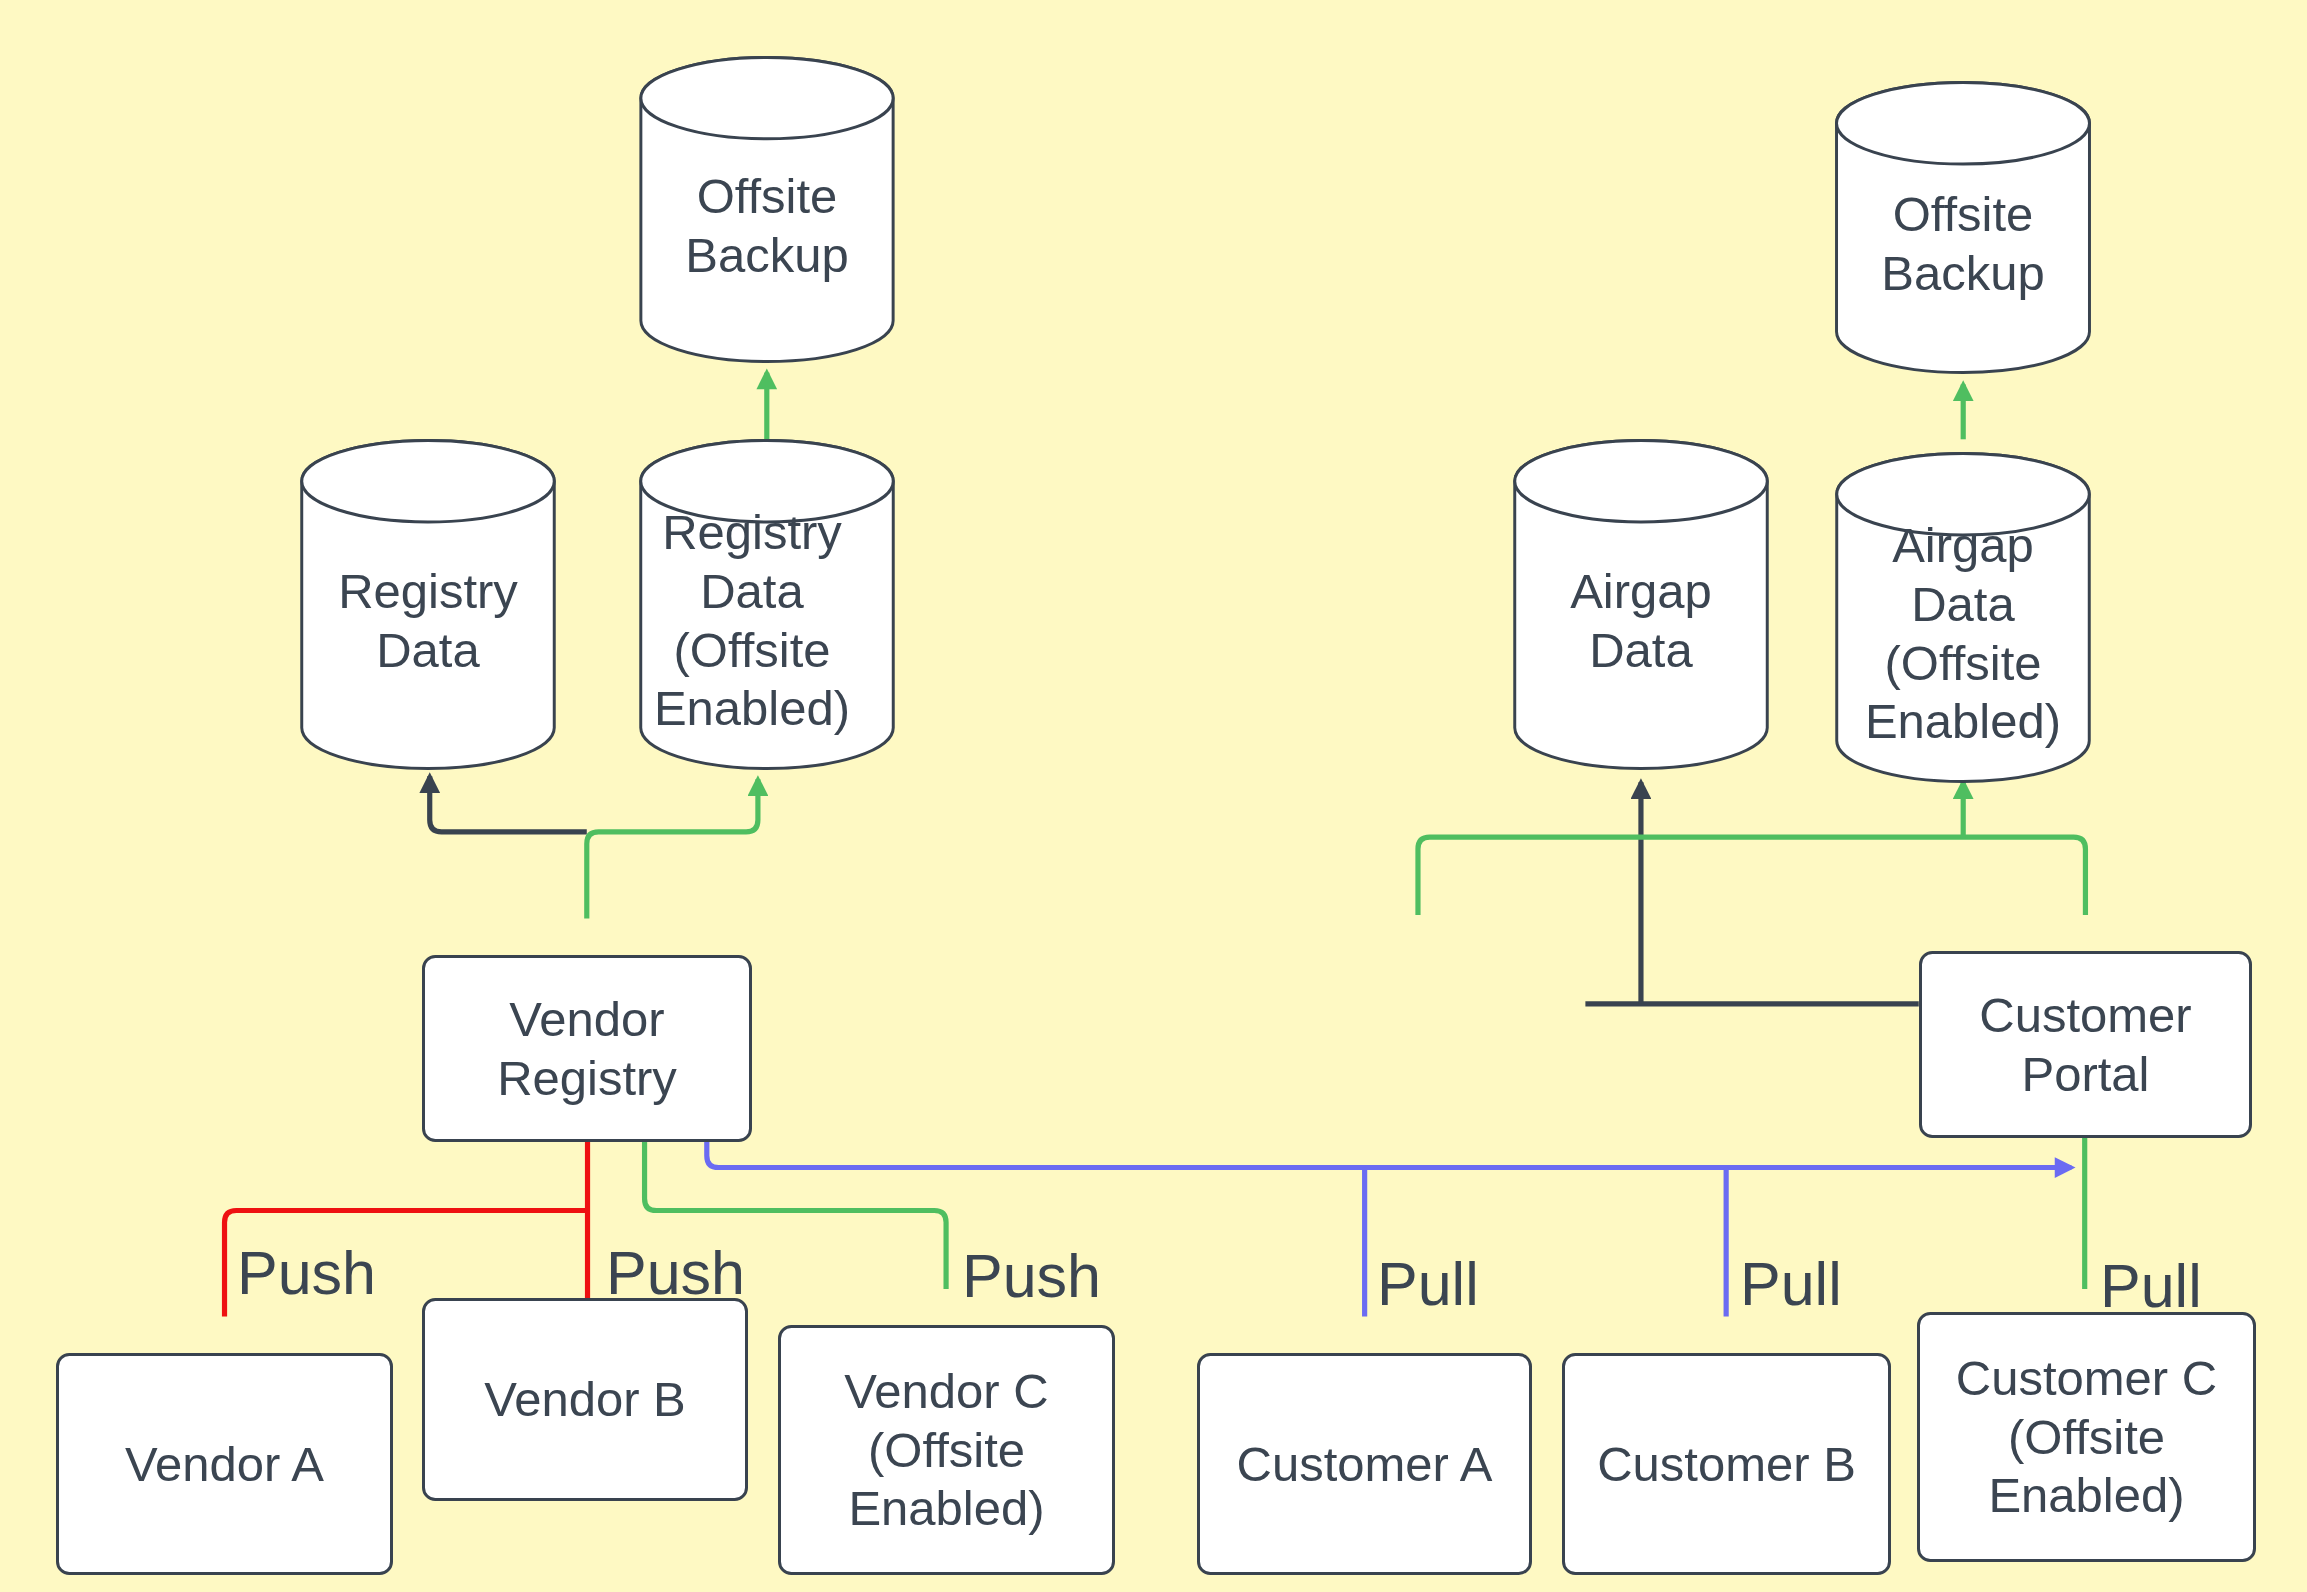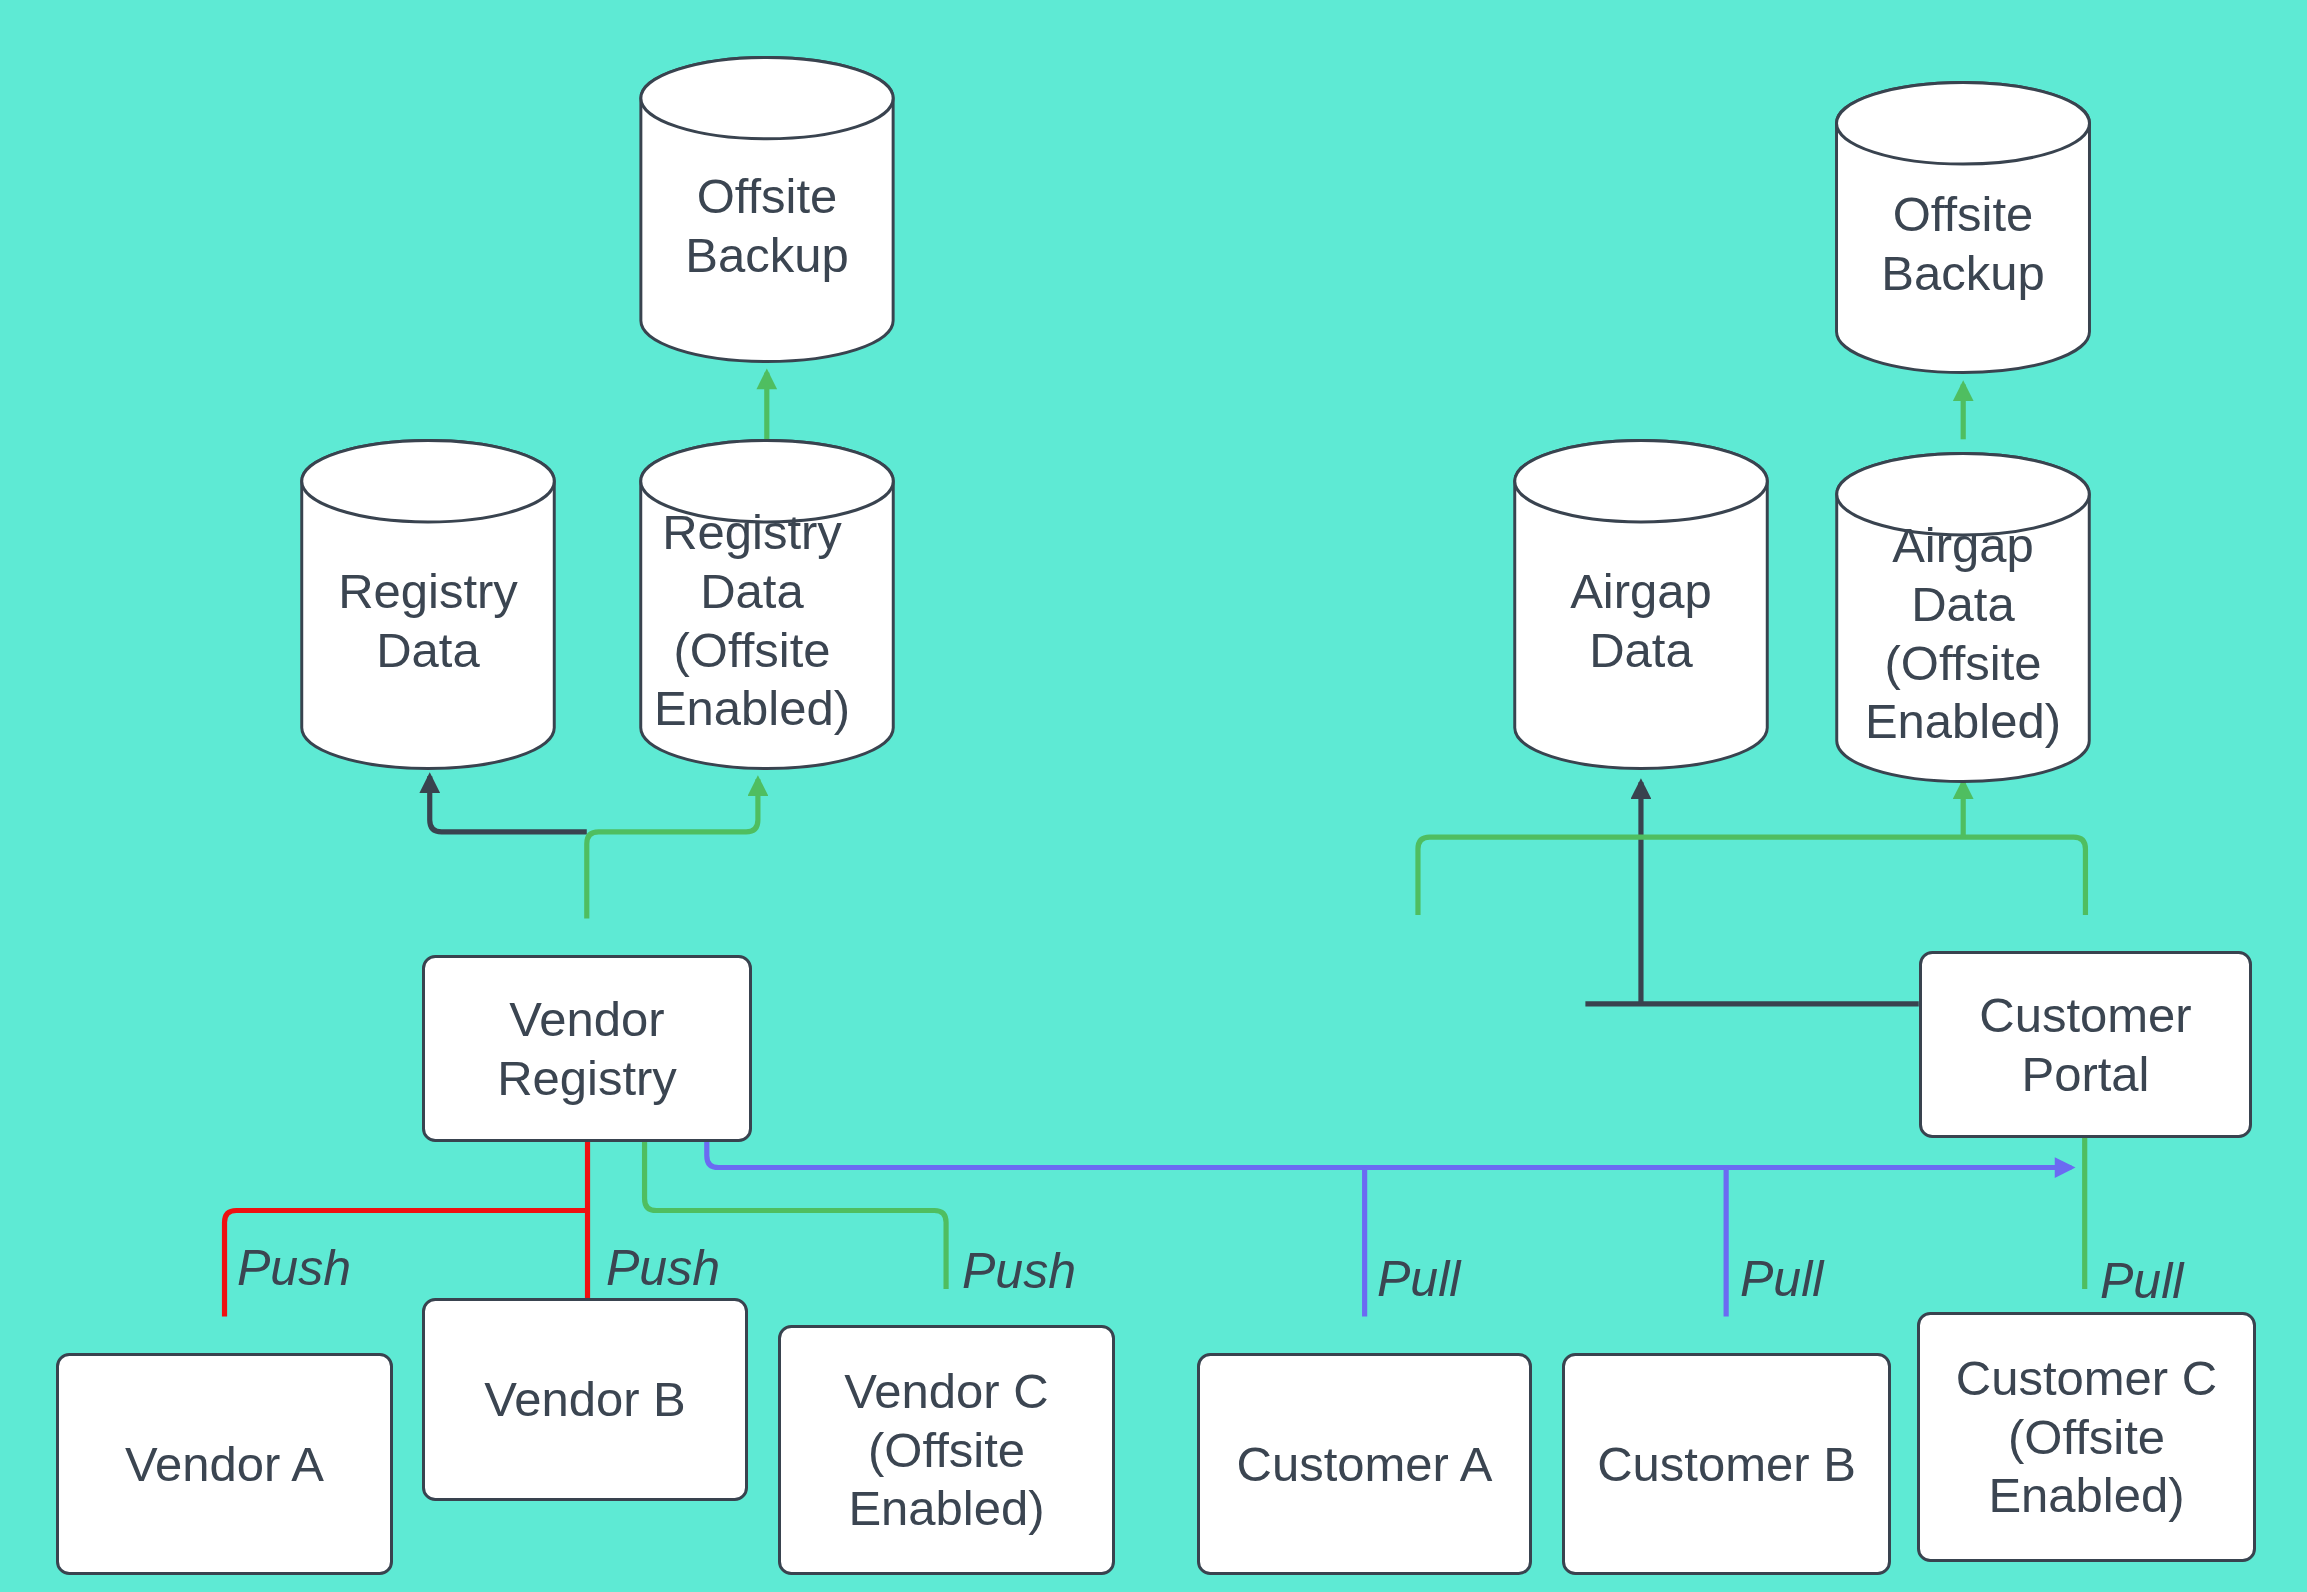--- a/index.html
+++ b/index.html
@@ -1,20 +1,20 @@
 <!DOCTYPE html>
 <html style="font-size:12px"><head>
 <meta charset="utf-8">
 <style>
   html, body { margin: 0; padding: 0; background: #ffffff; }
   .canvas {
     position: relative;
     width: 2307px;
     height: 1592px;
-    background: #5eead4;
+    background: #fef9c3;
     font-family: "Liberation Sans", sans-serif;
     color: #3b4551;
     overflow: hidden;
   }
   svg.edge-layer {
     position: absolute;
     left: 0; top: 0;
     width: 2307px; height: 1592px;
     display: block;
   }
@@ -46,25 +46,24 @@
     top: 53px; bottom: 21px;
     display: flex;
     align-items: center;
     justify-content: center;
     text-align: center;
     font-size: 49px;
     line-height: 1.2;
   }
   .edge-label {
     position: absolute;
-    font-size: 50px;
+    font-size: 61px;
     line-height: 1.0;
     white-space: nowrap;
     color: #3b4551;
-    font-style: italic;
   }
 </style>
 </head>
 <body>
 
 <div class="canvas">
 
   <svg class="edge-layer" xmlns="http://www.w3.org/2000/svg" width="2307" height="1592" viewBox="0 0 3114 2149">
     <defs>
       <marker id="ah-dark" viewBox="0 0 10 10" refX="8" refY="5" markerWidth="5.5" markerHeight="4" orient="auto-start-reverse" markerUnits="strokeWidth">

